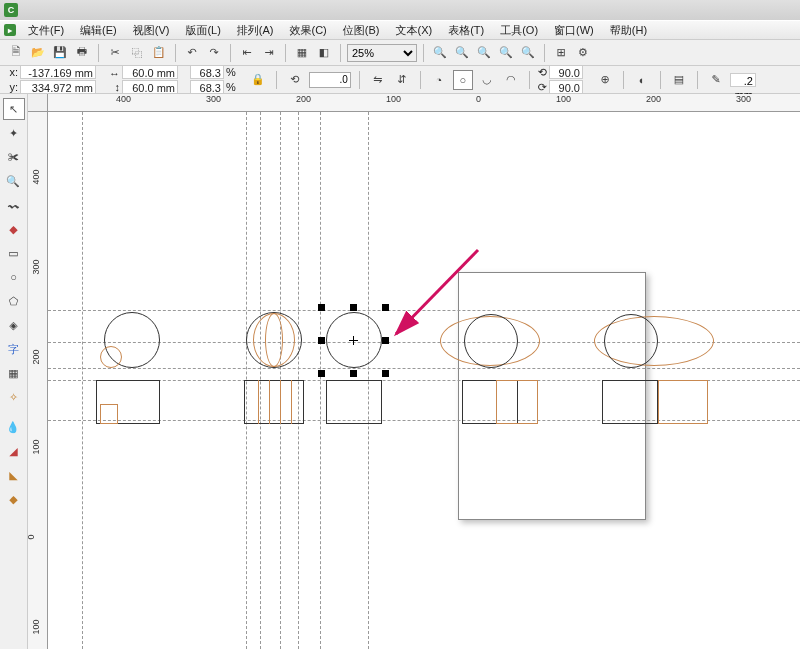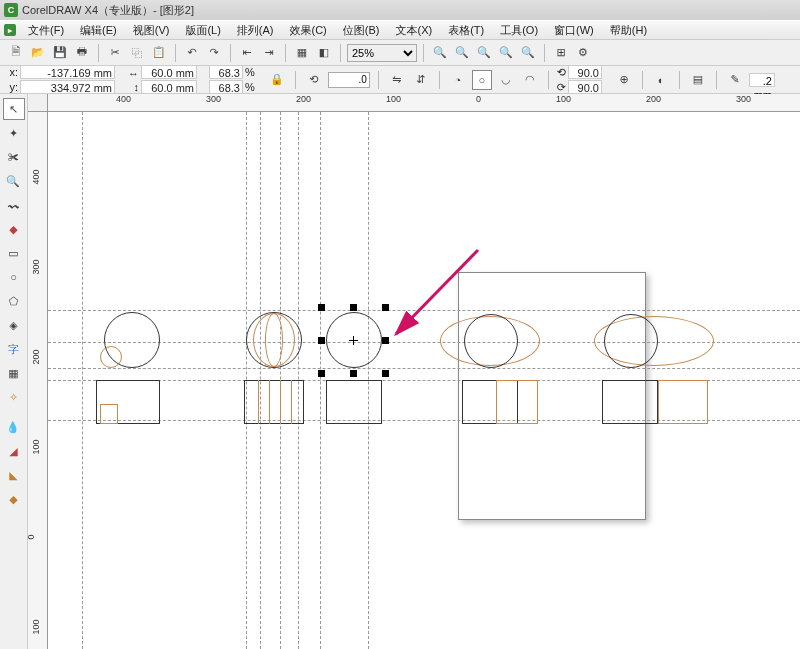--- a/index.html
+++ b/index.html
@@ -16,21 +16,21 @@
 
 .tool-btn { width: 20px; height: 20px; border: 1px solid transparent; display: flex; align-items: center; justify-content: center; cursor: pointer; color: #444; }
 .tool-sep { width: 1px; height: 18px; background: #bbb; margin: 0 4px; }
 
 .zoom-select { height: 18px; width: 70px; font-size: 11px; border: 1px solid #aaa; }
 .num-input { width: 42px; height: 16px; font-size: 10px; border: 1px solid #aaa; text-align: right; padding-right: 2px; }
 
 .coord-block { display: flex; flex-direction: column; gap: 1px; margin-right: 8px; font-size: 10px; color: #222; }
 .coord-row { display: flex; align-items: center; gap: 2px; }
 .coord-label { width: 12px; text-align: right; }
-.coord-val { width: 95px; text-align: right; background: #fff; border: 1px solid #ccc; padding: 0 2px; height: 14px; line-height: 14px; }
+.coord-val { width: 76px; text-align: right; background: #fff; border: 1px solid #ccc; padding: 0 2px; height: 14px; line-height: 14px; }
 
 .main-area { display: flex; height: calc(100% - 94px); }
 .toolbox { width: 28px; background: #f0f0f0; border-right: 1px solid #ccc; display: flex; flex-direction: column; padding: 4px 0; gap: 2px; }
 .toolbox-btn { width: 22px; height: 22px; margin: 0 auto; display: flex; align-items: center; justify-content: center; border: 1px solid transparent; cursor: pointer; color: #444; }
 .toolbox-btn.active { border-color: #888; background: #fff; }
 .toolbox-sep { height: 4px; }
 
 .canvas-wrap { flex: 1; position: relative; background: #fff; overflow: hidden; }
 .ruler-h { position: absolute; top: 0; left: 20px; right: 0; height: 18px; background: #f5f5f5; border-bottom: 1px solid #999; }
 .ruler-v { position: absolute; top: 18px; left: 0; width: 20px; bottom: 0; background: #f5f5f5; border-right: 1px solid #999; }
@@ -62,21 +62,20 @@
 
 .red-arrow { position: absolute; }
 
 svg { overflow: visible; }
 </style>
 </head>
 <body>
 
 <div class="titlebar">
   <span class="titlebar-icon">C</span>
-  <span>CorelDRAW X4（专业版）- [图形2]</span>
 </div>
 
 <div class="menubar">
   <span class="titlebar-icon" style="background:#3a8e3a;width:12px;height:12px;font-size:8px;">▸</span>
   <span class="menu-item">文件(F)</span>
   <span class="menu-item">编辑(E)</span>
   <span class="menu-item">视图(V)</span>
   <span class="menu-item">版面(L)</span>
   <span class="menu-item">排列(A)</span>
   <span class="menu-item">效果(C)</span>

